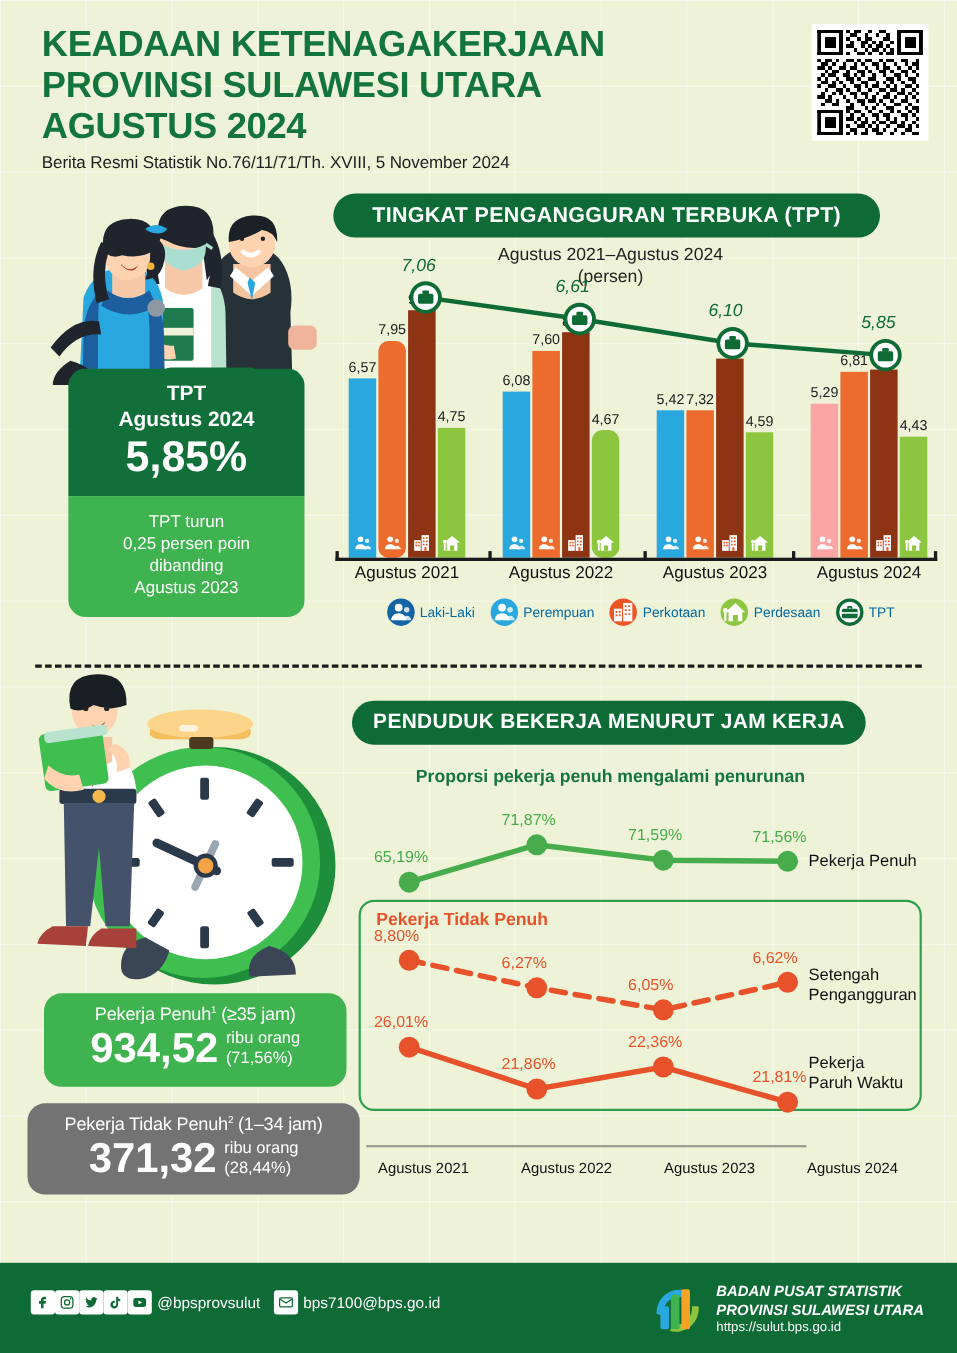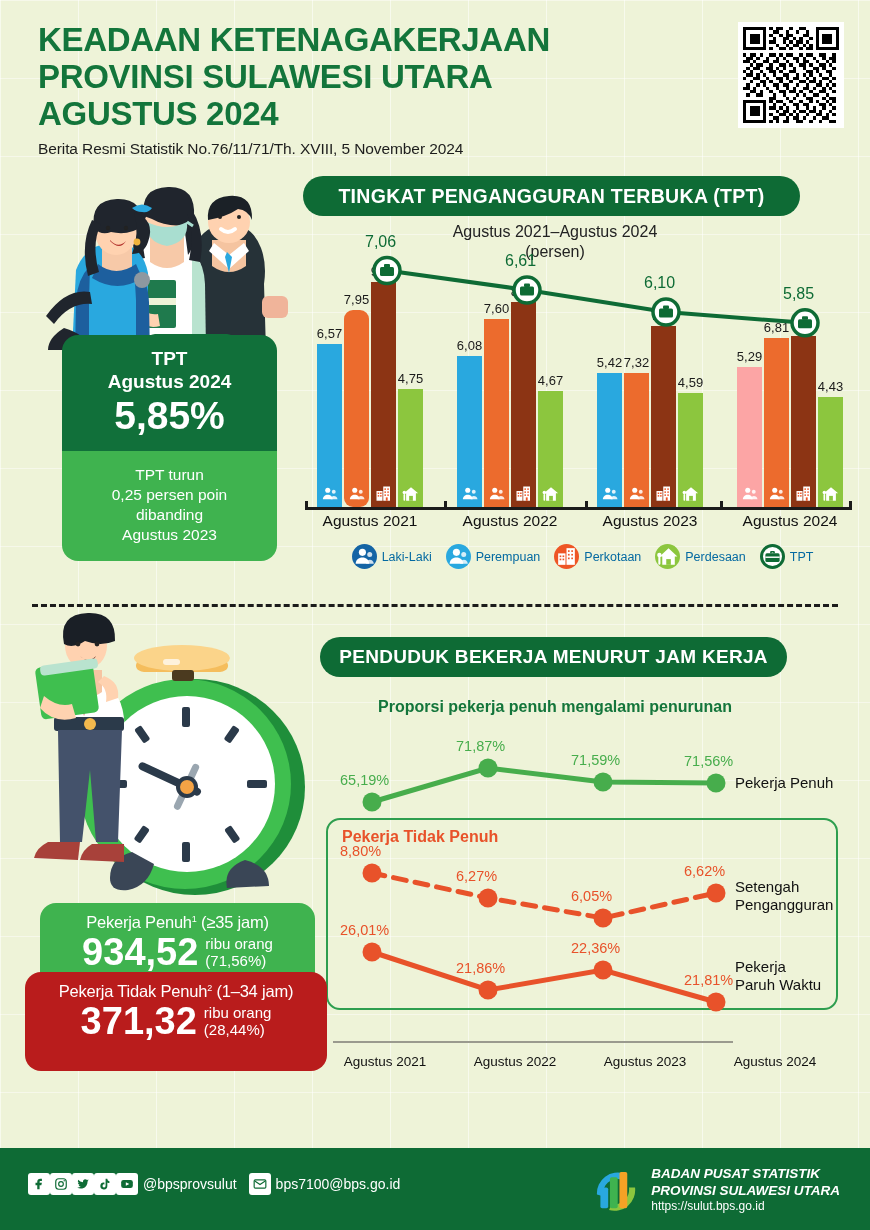--- a/index.html
+++ b/index.html
@@ -56,21 +56,21 @@
     margin-bottom:3px; font-size:13px; color:#1b1b1b; white-space:nowrap;
   }
   .bar .ico{ position:absolute; left:50%; transform:translateX(-50%); bottom:4px; width:20px; height:18px; }
   .bar .ico svg{ width:100%; height:100%; display:block; }
   .xlabels{ position:absolute; left:300px; top:512px; width:560px; display:flex; }
   .xlabels div{ flex:1; text-align:center; font-size:15.5px; color:#111; }
 
   
   .tptline{ position:absolute; left:300px; top:240px; width:560px; height:130px; pointer-events:none; }
   .tptline svg{ width:100%; height:100%; display:block; overflow:visible; }
-  .tpt-val{ position:absolute; font-size:16px; color:#0e6b35; font-weight:500; }
+  .tpt-val{ position:absolute; font-size:16px; color:#0e6b35; font-weight:500;font-style:italic; }
 
   
   .legend{
     position:absolute; left:310px; top:544px; width:545px;
     display:flex; align-items:center; justify-content:center; gap:14px;
   }
   .lg{ display:flex; align-items:center; gap:5px; }
   .lg .dot{ width:25px; height:25px; border-radius:50%; display:block; }
   .lg span.t{ font-size:12.5px; color:#0369a1; }
 
@@ -110,21 +110,21 @@
   .xlabels2 div{ flex:1; text-align:center; font-size:13.5px; color:#111; }
   .axis2{ position:absolute; left:333px; top:1041px; width:400px; height:2px; background:#9a9a8e; }
 
   
   .clockill{ position:absolute; left:20px; top:612px; width:310px; height:290px; }
   .clockill svg{ width:100%; height:100%; display:block; }
 
   
   .statcard{ position:absolute; border-radius:16px; color:#fff; }
   #card-penuh{ left:40px; top:903px; width:275px; height:85px; background:#3fb34f; }
-  #card-tidak{ left:25px; top:972px; width:302px; height:99px; background:#b91c1c; }
+  #card-tidak{ left:25px; top:1003px; width:302px; height:83px; background:#737373; }
   .statcard .head{ font-size:16.5px; text-align:center; padding-top:10px; letter-spacing:-.2px;}
   .statcard .row{ display:flex; align-items:center; justify-content:center; gap:7px; margin-top:1px;}
   .statcard .num{ font-size:38px; font-weight:bold; line-height:1; }
   .statcard .unit{ font-size:15px; line-height:1.15; }
   sup{ font-size:9px; }
 
   
   .notes{ position:absolute; left:42px; top:1112px; font-size:9.5px; color:#333; line-height:1.5; }
   .notes .ln2{ padding-left:50px; }
 
@@ -563,21 +563,21 @@
                   <rect x="16.4" y="4.5" width="2" height="2"></rect>
                   <rect x="12.6" y="8.5" width="2" height="2"></rect>
                   <rect x="16.4" y="8.5" width="2" height="2"></rect>
                   <rect x="12.6" y="12.5" width="2" height="2"></rect>
                   <rect x="16.4" y="12.5" width="2" height="2"></rect>
                   <rect x="14.4" y="16.5" width="2.5" height="4.5"></rect>
                 </g>
               </svg>
             </div>
           </div>
-          <div class="bar" style="height: 115.777px; background: rgb(140, 198, 62);">
+          <div class="bar" style="height: 115.777px; background: rgb(140, 198, 62); border-radius: 10px;">
             <div class="lbl">4,67</div>
             <div class="ico">
               <svg viewBox="0 0 24 24" fill="#fff">
                 <path d="M12 3 2.5 11h3v10h13V11h3z"></path>
                 <rect x="2" y="12" width="2.2" height="9" rx="1"></rect>
                 <circle cx="3.1" cy="10" r="2.3"></circle>
                 <path d="M9.5 21v-6.5h5V21z" fill="#8cc63e"></path>
               </svg>
             </div>
           </div>

